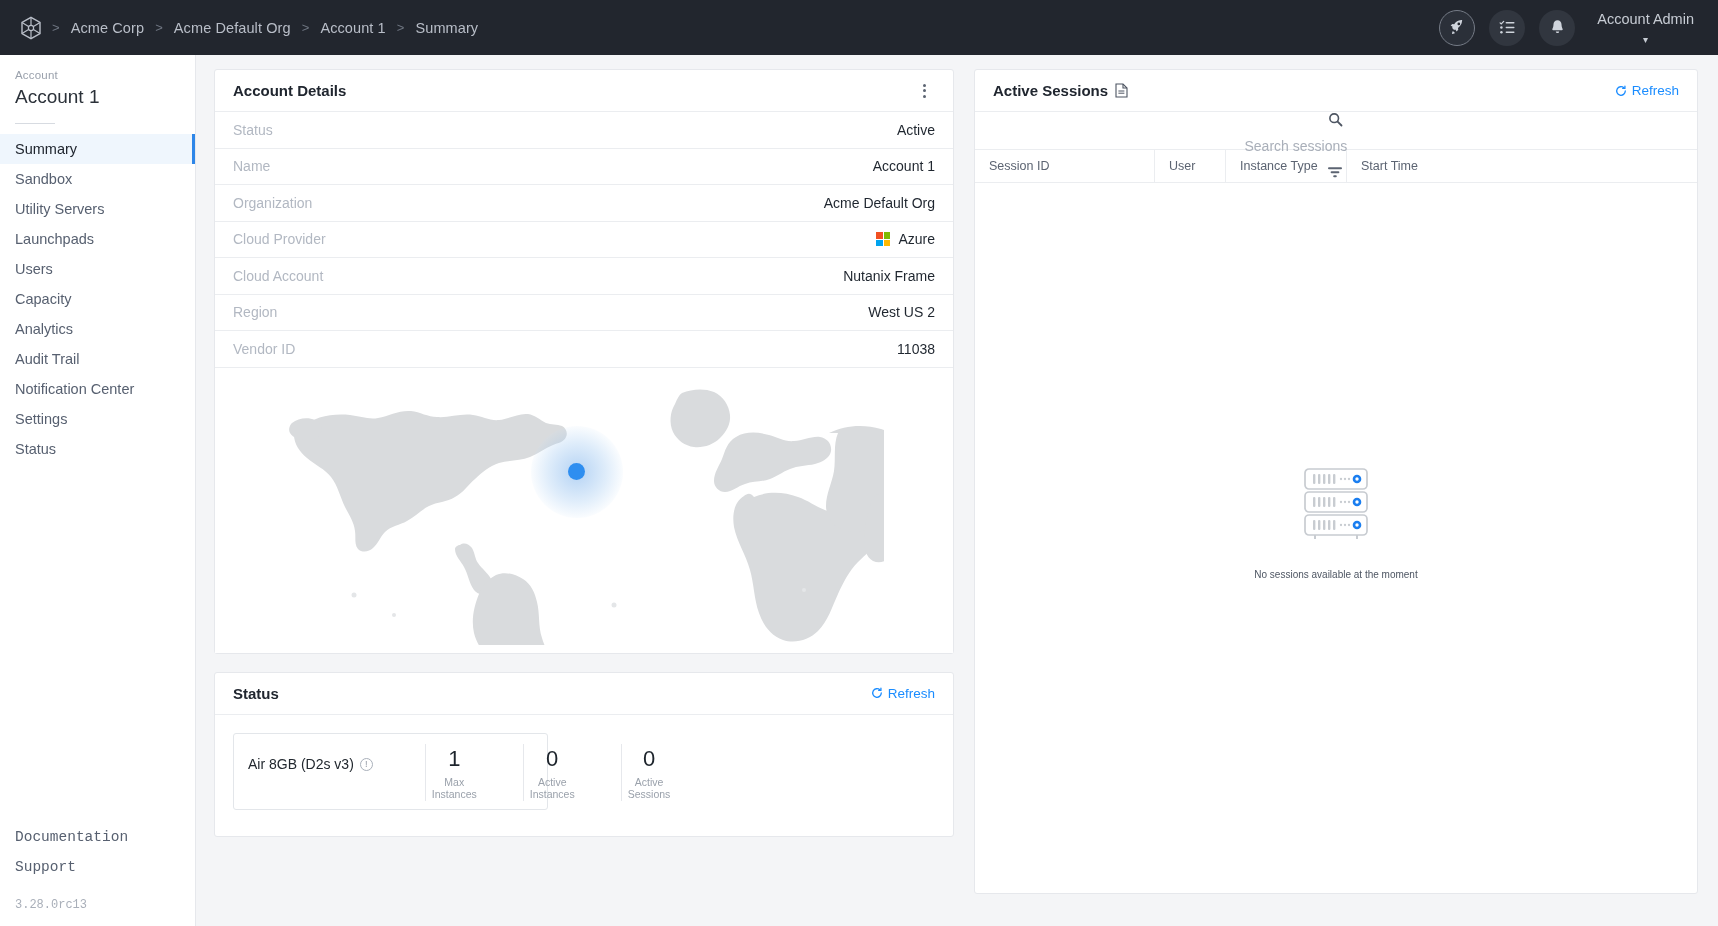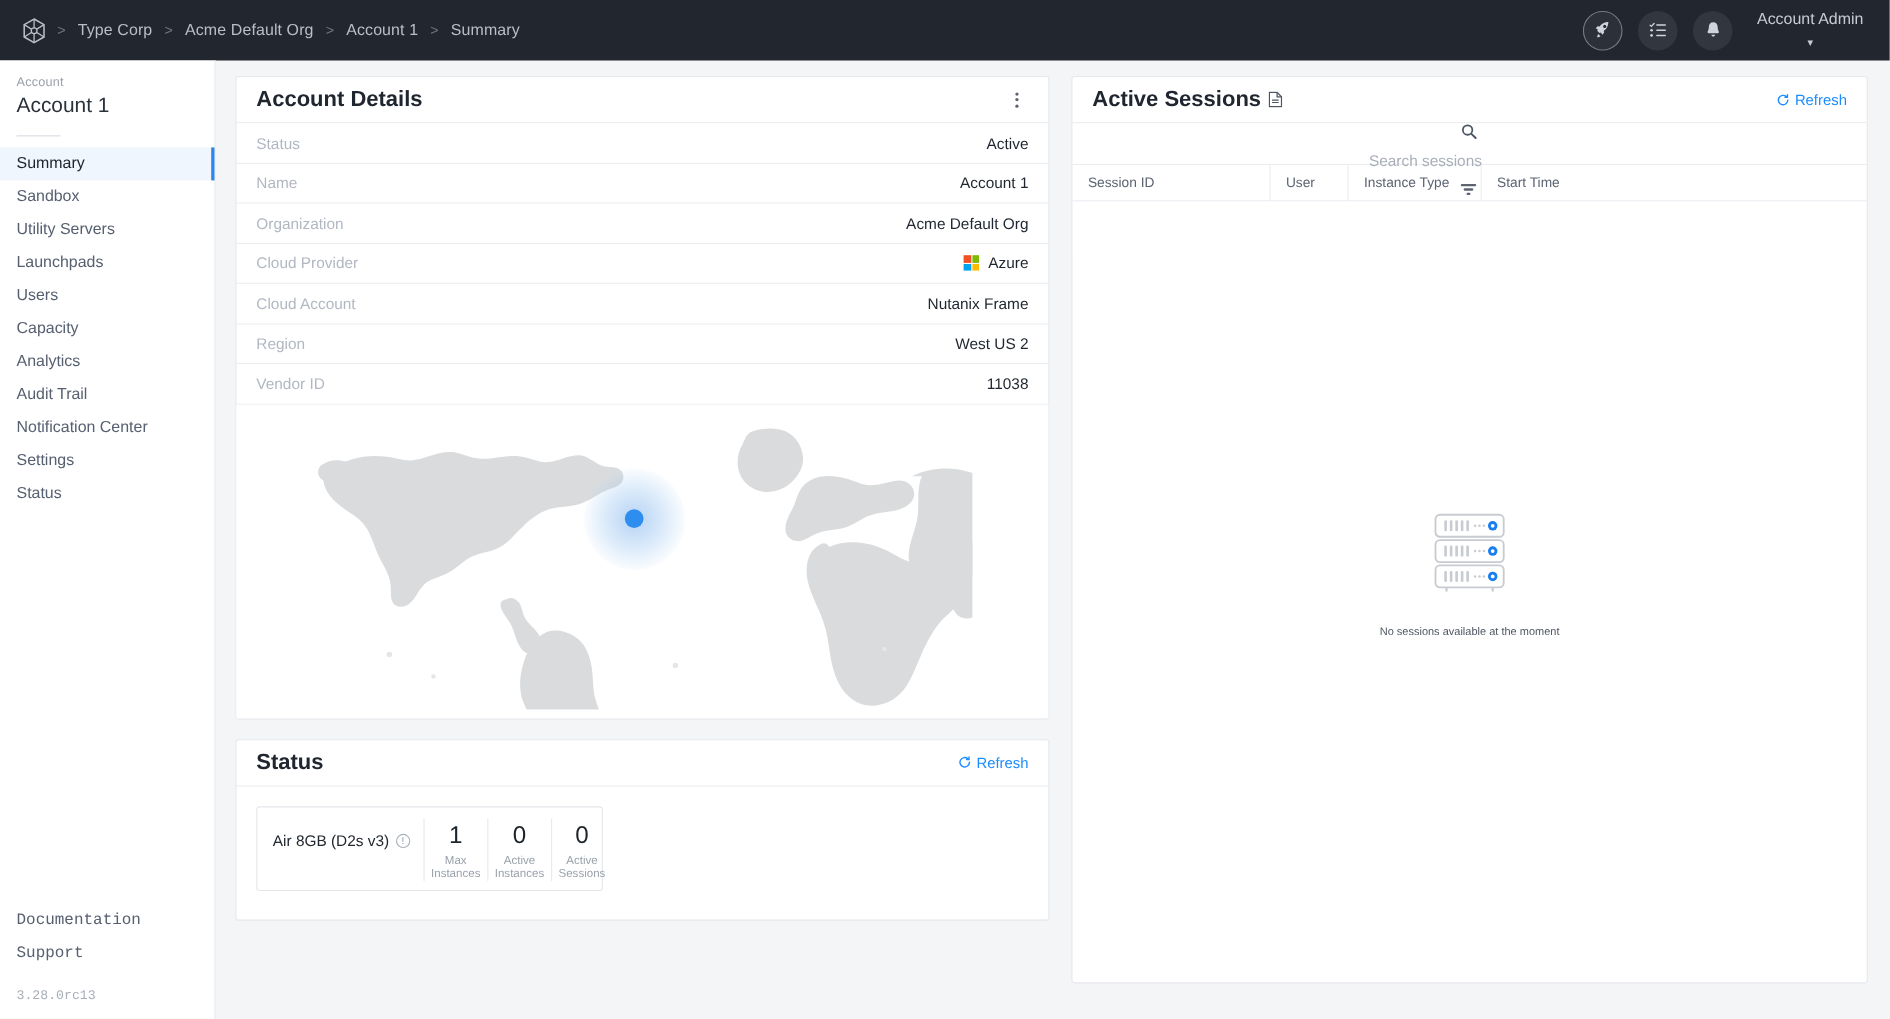--- a/index.html
+++ b/index.html
@@ -87,21 +87,21 @@
   .col-left { width: 740px; min-width: 740px; display: flex; flex-direction: column; gap: 18px; }
   .col-right { flex: 1; display: flex; flex-direction: column; }
 
   .card {
     background: #fff; border: 1px solid #e6e8ec; border-radius: 3px;
   }
   .card-head {
     height: 42px; display: flex; align-items: center;
     padding: 0 18px; border-bottom: 1px solid #ebedf0;
   }
-  .card-title { font-size: 20px; font-weight: bold; color: #20262f; }
+  .card-title { font-size: 15px; font-weight: bold; color: #20262f; }
   .card-head-right { margin-left: auto; display: flex; align-items: center; }
   .kebab {
     width: 22px; height: 22px; display: flex; flex-direction: column;
     align-items: center; justify-content: center; gap: 2.5px; cursor: pointer;
   }
   .kebab i { width: 3px; height: 3px; border-radius: 50%; background: #5c6472; display: block; }
 
   .refresh-link {
     display: flex; align-items: center; gap: 5px;
     color: #1a8cff; font-size: 13.5px; cursor: pointer;
@@ -135,21 +135,21 @@
   .map-dot {
     position: absolute; width: 17px; height: 17px; border-radius: 50%;
     background: #2e8ef0; left: 353px; top: 95px;
   }
 
   
   .status-body { padding: 18px 18px 26px 18px; }
   .status-tile {
     border: 1px solid #e3e6ea; border-radius: 3px;
     display: flex; align-items: stretch;
-    width: 315px; padding: 10px 0 8px 0;
+    width: 315px; padding: 10px 0 8px 0; gap: 40px;
   }
   .tile-name {
     display: flex; align-items: flex-start; gap: 6px;
     padding: 12px 12px 0 14px; font-size: 14px; color: #22282f;
     white-space: nowrap;
   }
   .info-icon {
     width: 13px; height: 13px; border-radius: 50%;
     border: 1px solid #a9b0ba; color: #8d94a0;
     font-size: 9px; line-height: 11px; text-align: center;
@@ -203,21 +203,21 @@
   <div class="logo-wrap">
     <svg width="22" height="24" viewBox="0 0 22 24" fill="none">
       <path d="M11 1.3 20 6.4v11.2L11 22.7 2 17.6V6.4z" stroke="#b9bec8" stroke-width="1.4" fill="none"></path>
       <path d="M11 1.3v21.4M2 6.4l18 11.2M20 6.4 2 17.6" stroke="#b9bec8" stroke-width="1.2"></path>
       <circle cx="11" cy="12" r="2.6" fill="#22262e" stroke="#b9bec8" stroke-width="1.2"></circle>
     </svg>
   </div>
 
   <div class="crumbs">
     <span class="crumb sep">&gt;</span>
-    <span class="crumb link">Type Corp</span>
+    <span class="crumb link">Acme Corp</span>
     <span class="crumb sep">&gt;</span>
     <span class="crumb link">Acme Default Org</span>
     <span class="crumb sep">&gt;</span>
     <span class="crumb link">Account 1</span>
     <span class="crumb sep">&gt;</span>
     <span class="crumb link">Summary</span>
   </div>
 
   <div class="topbar-right">
     <div class="circ-btn outlined">

